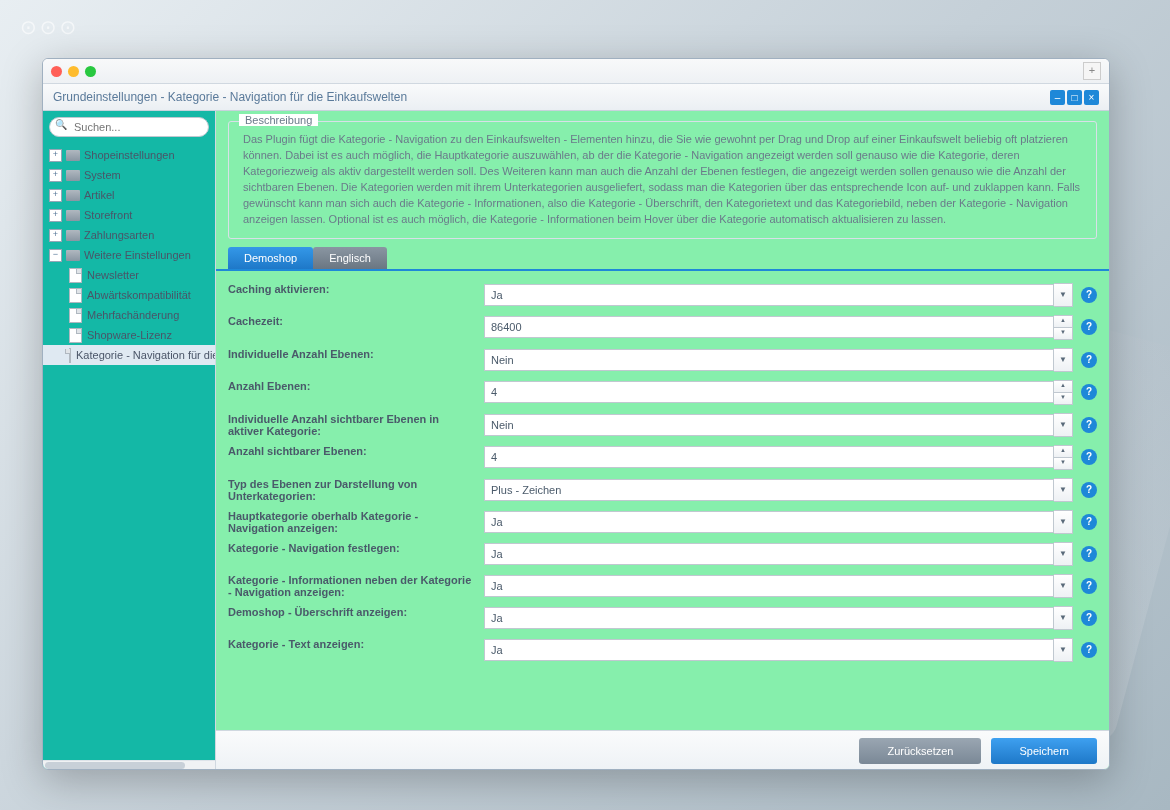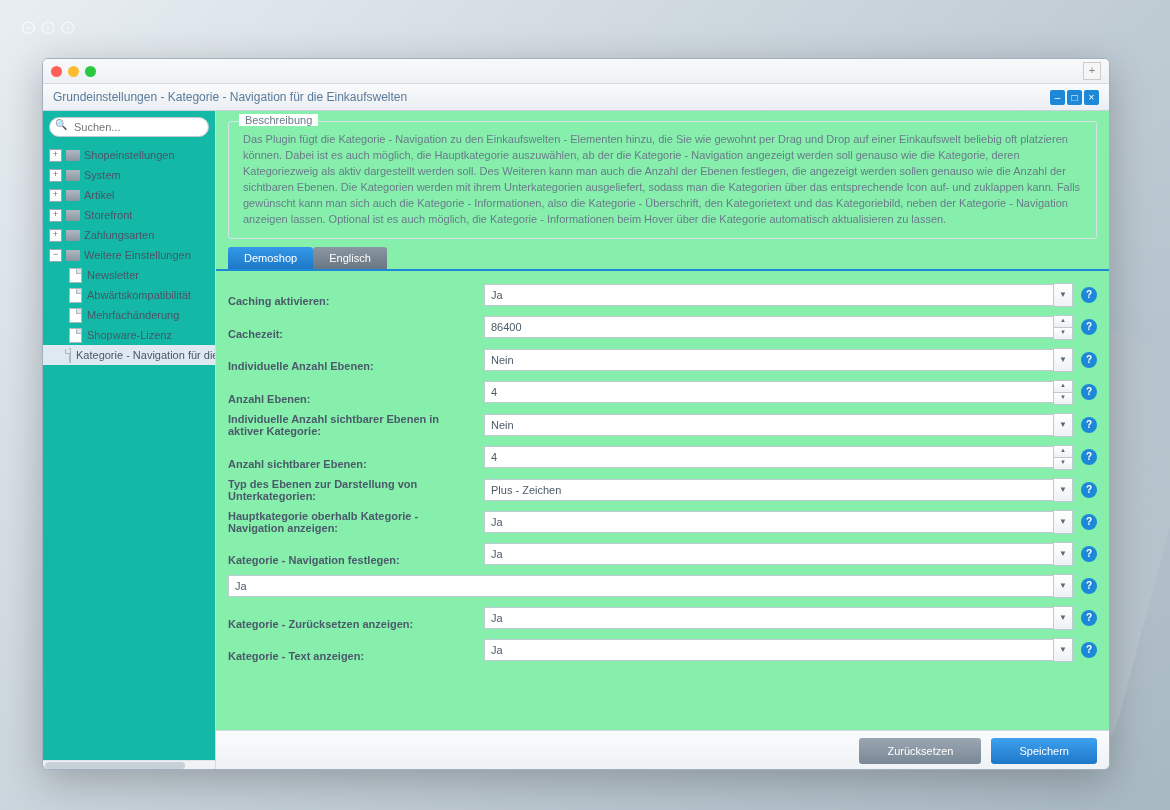--- a/index.html
+++ b/index.html
@@ -32,21 +32,21 @@
 .scroll-h{height:10px;background:#f0f2f4;border-top:1px solid #dde3e9;margin-top:auto;position:relative}
 .scroll-thumb{position:absolute;left:2px;top:1px;width:140px;height:7px;background:#c8d0d8;border-radius:4px}
 .content{flex:1;background:#86efac;display:flex;flex-direction:column;overflow:hidden}
 .desc-box{margin:10px 12px 8px;border:1px solid #d8e0e8;border-radius:3px;padding:10px 14px;position:relative}
 .desc-legend{position:absolute;top:-8px;left:10px;background:#fff;padding:0 6px;color:#6a7a8a;font-size:11px}
 .desc-text{color:#6a7a8a;font-size:11px;line-height:1.45}
 .tabs{display:flex;padding:0 12px;border-bottom:2px solid #1e88d8}
 .tab{padding:5px 16px;background:linear-gradient(#8a96a2,#6a7682);color:#fff;border-radius:3px 3px 0 0;margin-right:0;font-size:11px;cursor:pointer}
 .tab.active{background:linear-gradient(#3498e8,#1e78c8)}
 .form{flex:1;overflow-y:auto;padding:12px}
-.row{display:flex;align-items:flex-end;margin-bottom:8px}
+.row{display:flex;align-items:flex-start;margin-bottom:8px}
 .lbl{width:248px;color:#4a5a6a;font-size:11px;font-weight:bold;padding-right:8px}
 .fld{flex:1;display:flex;align-items:center}
 .input,.select{flex:1;height:22px;border:1px solid #c0c8d0;background:#fff;padding:0 6px;font-size:11px;color:#4a5a6a;box-sizing:border-box}
 .trigger{width:18px;height:22px;border:1px solid #c0c8d0;border-left:none;background:linear-gradient(#fff,#eef1f4);display:flex;align-items:center;justify-content:center;font-size:8px;color:#5a6a7a}
 .spinner{display:flex;flex-direction:column}
 .sp-btn{width:18px;height:11px;border:1px solid #c0c8d0;border-left:none;background:linear-gradient(#fff,#eef1f4);font-size:6px;text-align:center;line-height:9px;color:#5a6a7a}
 .help{width:16px;height:16px;border-radius:50%;background:#1e88d8;color:#fff;text-align:center;line-height:16px;font-size:10px;font-weight:bold;margin-left:8px;cursor:pointer}
 .footer{height:40px;border-top:1px solid #d0d8e0;background:linear-gradient(#fafbfc,#eef2f5);display:flex;align-items:center;justify-content:flex-end;padding:0 12px;gap:10px}
 .btn{height:26px;padding:0 28px;border-radius:3px;font-size:11px;border:none;cursor:pointer;color:#fff}
 .btn-gray{background:linear-gradient(#9aa6b2,#7a8896)}
@@ -220,28 +220,29 @@
           </div>
           <div class="row">
             <div class="lbl">Kategorie - Navigation festlegen:</div>
   <div class="fld">
               <input class="input" value="Ja" style="">
               <div class="trigger">▼</div>
               <div class="help">?</div>
             </div>
           </div>
           <div class="row">
-  <div class="fld">
-              <input class="input" value="Ja" style="">
-              <div class="trigger">▼</div>
-              <div class="help">?</div>
-            </div>
-          </div>
-          <div class="row">
-            <div class="lbl">Kategorie - Zurücksetzen anzeigen:</div>
+            <div class="lbl">Kategorie - Informationen neben der Kategorie - Navigation anzeigen:</div>
+  <div class="fld">
+              <input class="input" value="Ja" style="">
+              <div class="trigger">▼</div>
+              <div class="help">?</div>
+            </div>
+          </div>
+          <div class="row">
+            <div class="lbl">Demoshop - Überschrift anzeigen:</div>
   <div class="fld">
               <input class="input" value="Ja" style="">
               <div class="trigger">▼</div>
               <div class="help">?</div>
             </div>
           </div>
           <div class="row">
             <div class="lbl">Kategorie - Text anzeigen:</div>
   <div class="fld">
               <input class="input" value="Ja" style="">

